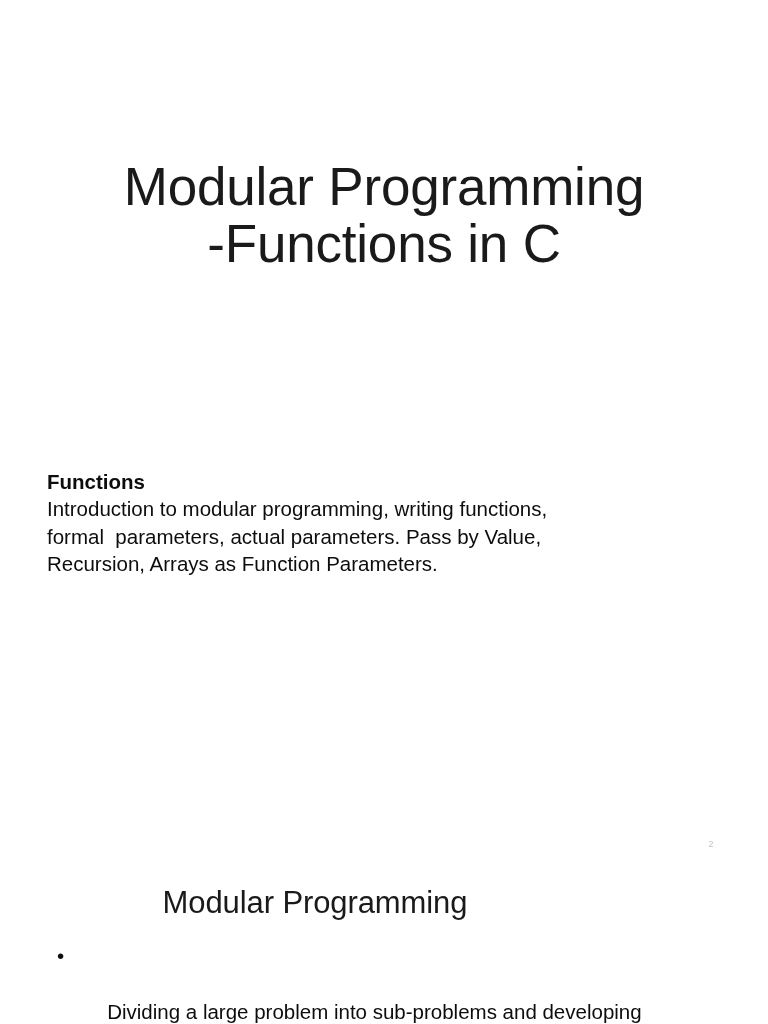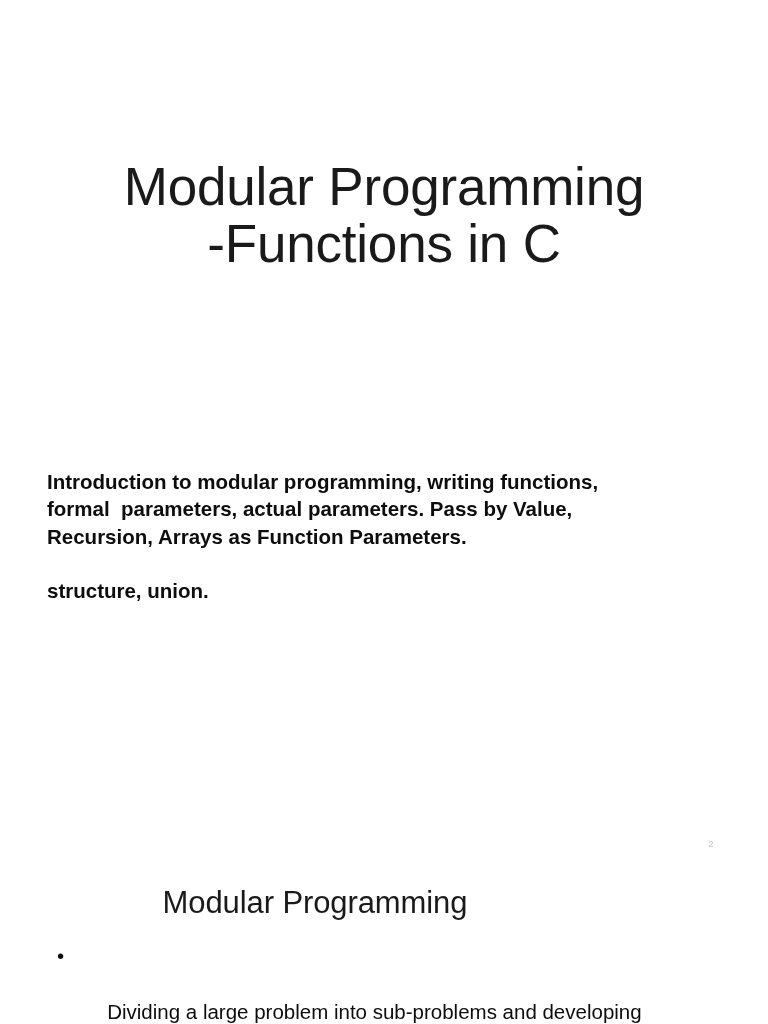--- a/index.html
+++ b/index.html
@@ -51,21 +51,21 @@
     line-height: 27.4px;
     color: #0d0d0d;
   }
 
   .syllabus-head {
     font-weight: 700;
     white-space: pre-wrap;
   }
 
   .syllabus-body {
-    font-weight: 700;
+    font-weight: 400;
     white-space: pre-wrap;
   }
 
   .syllabus-gap {
     height: 27px;
   }
 
   .slide-number {
     position: absolute;
     left: 700px;
@@ -134,25 +134,25 @@
 </head>
 <body>
 
 <div class="slide-one">
 
   <div class="deck-title">Modular Programming
 -Functions in C</div>
 
   <div class="syllabus-block">
 
+    <div class="syllabus-head">Functions</div>
     <div class="syllabus-body">Introduction to modular programming, writing functions, formal  parameters, actual parameters. Pass by Value, Recursion, Arrays as Function Parameters.</div>
 
     <div class="syllabus-gap"></div>
 
-    <div class="syllabus-head">structure, union.</div>
 
   </div>
 
   <div class="slide-number">2</div>
 
 </div>
 
 <div class="slide-two">
 
   <div class="section-title">Modular Programming</div>

